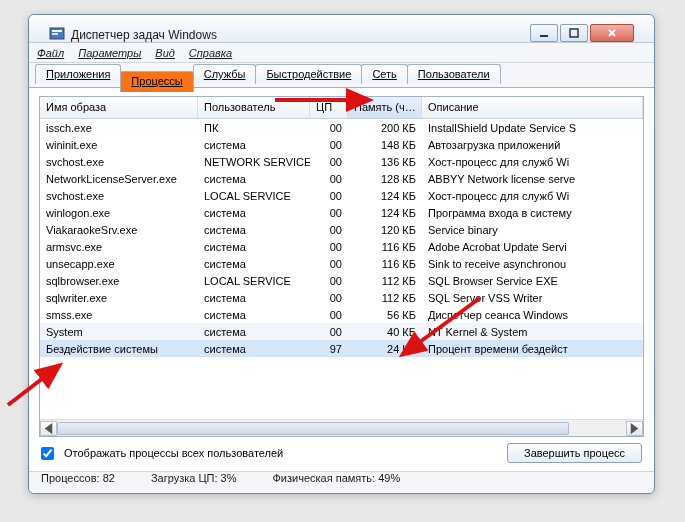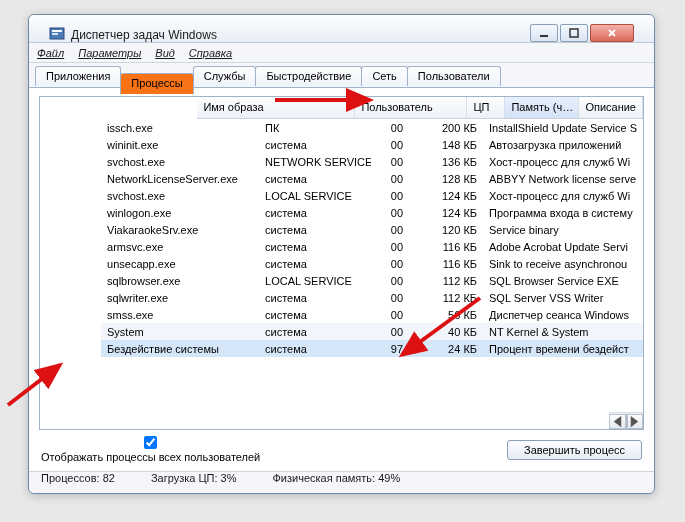--- a/index.html
+++ b/index.html
@@ -7,41 +7,41 @@
   .window { position: absolute; left: 28px; top: 14px; width: 627px; height: 480px; background: #fff; border: 1px solid #6b8aab; border-radius: 6px; box-shadow: 0 2px 10px rgba(0,0,0,0.2); display: flex; flex-direction: column; }
   .titlebar { height: 28px; background: linear-gradient(#fdfefe,#e8eef7); border-bottom: 1px solid #c0c8d4; display: flex; align-items: flex-end; padding: 0 20px; border-radius: 6px 6px 0 0; }
   .app-icon { width: 16px; height: 16px; margin-right: 6px; }
   .title-text { flex: 1; color: #1a1a1a; font-size: 12px; }
   .win-btn { height: 18px; width: 28px; margin-left: 2px; border: 1px solid #8aa0b8; background: linear-gradient(#f5f9fe,#d8e4f2); border-radius: 2px; display: flex; align-items: center; justify-content: center; cursor: default; }
   .win-btn.close { width: 44px; background: linear-gradient(#f5b0a8,#d96a5a); border-color: #b04a3a; color:#fff; }
   .win-btn svg { width:10px; height:10px; }
   .menubar { height: 20px; display:flex; align-items:center; padding: 0 8px; background:#f4f6fa; border-bottom:1px solid #d0d6de; gap:14px; }
   .menu-item { color:#1a1a1a; cursor:default;font-style:italic; }
   .menu-item span.u { text-decoration: underline; }
-  .tabstrip { height: 24px; display:flex; align-items:center; padding: 0 6px; background:#f4f6fa; gap:0; }
+  .tabstrip { height: 24px; display:flex; align-items:flex-start; padding: 0 6px; background:#f4f6fa; gap:0;text-decoration:underline; }
   .tab { padding: 3px 10px 4px 10px; border:1px solid #9fb2c9; border-bottom:none; background: linear-gradient(#fdfdfe,#eef3fa); border-radius:3px 3px 0 0; margin-right:-1px; cursor:default; position:relative; top:1px; }
   .tab.active { background:#f97316; z-index:2; top:8px; padding-bottom:5px; }
   .content { flex:1; border-top:1px solid #9fb2c9; background:#fff; padding:8px 10px 6px 10px; display:flex; flex-direction:column; position:relative; }
-  .listbox { flex:1; border:1px solid #9fb2c9; background:#fff; display:flex; flex-direction:column; overflow:hidden;align-items:flex-end; }
+  .listbox { flex:1; border:1px solid #9fb2c9; background:#fff; display:flex; flex-direction:column; overflow:hidden; }
   .headers { display:flex; height:22px; background:linear-gradient(#fdfdfe,#edf1f7); border-bottom:1px solid #c8d0dc; }
   .col-h { padding:4px 6px; border-right:1px solid #d8dee8; white-space:nowrap; overflow:hidden; cursor:default; }
   .col-h.sorted { background:linear-gradient(#e8f0fc,#d4e2f6); }
   .rows { flex:1; overflow:hidden; }
   .row { display:flex; height:17px; align-items:center; }
   .row.sel { background:#f2f6fc; }
   .row.selmain { background:#d6e6f9; }
   .cell { padding:1px 6px; white-space:nowrap; overflow:hidden; }
   .cell.num { text-align:right; }
   .c0{width:158px;} .c1{width:112px;} .c2{width:38px;} .c3{width:74px;} .c4{flex:1;}
   .hscroll { height:17px; background:#f0f0f0; border-top:1px solid #d8dee8; position:relative; display:flex; align-items:center; }
   .hscroll .btn { width:17px; height:15px; background:linear-gradient(#fdfdfe,#e5e9f0); border:1px solid #b8c2d0; display:flex; align-items:center; justify-content:center; }
   .hscroll .track { flex:1; height:15px; position:relative; }
   .hscroll .thumb { position:absolute; left:0; width:90%; height:13px; top:1px; background:linear-gradient(#e8edf5,#d0d9e6); border:1px solid #aeb9c9; border-radius:2px; }
   .bottom-row { display:flex; align-items:center; justify-content: space-between; padding:6px 2px 2px 2px; }
-  .chk { display:flex; align-items:center; gap:2px;flex-direction:column; }
+  .chk { display:flex; align-items:center; gap:10px; }
   .chk input { width:13px; height:13px; }
   .end-btn { padding:3px 16px; border:1px solid #8aa0b8; background:linear-gradient(#fdfdfe,#e5ecf5); border-radius:3px; cursor:default; }
   .statusbar { height:22px; border-top:1px solid #d0d6de; background:#f4f6fa; display:flex; align-items:flex-start; padding:0 12px; gap:36px; border-radius:0 0 6px 6px; }
   .statusbar span { color:#1a1a1a; }
   
   .arrow { position:absolute; pointer-events:none; }
   .arrow svg { overflow:visible; }
 </style>
 </head>
 <body>

